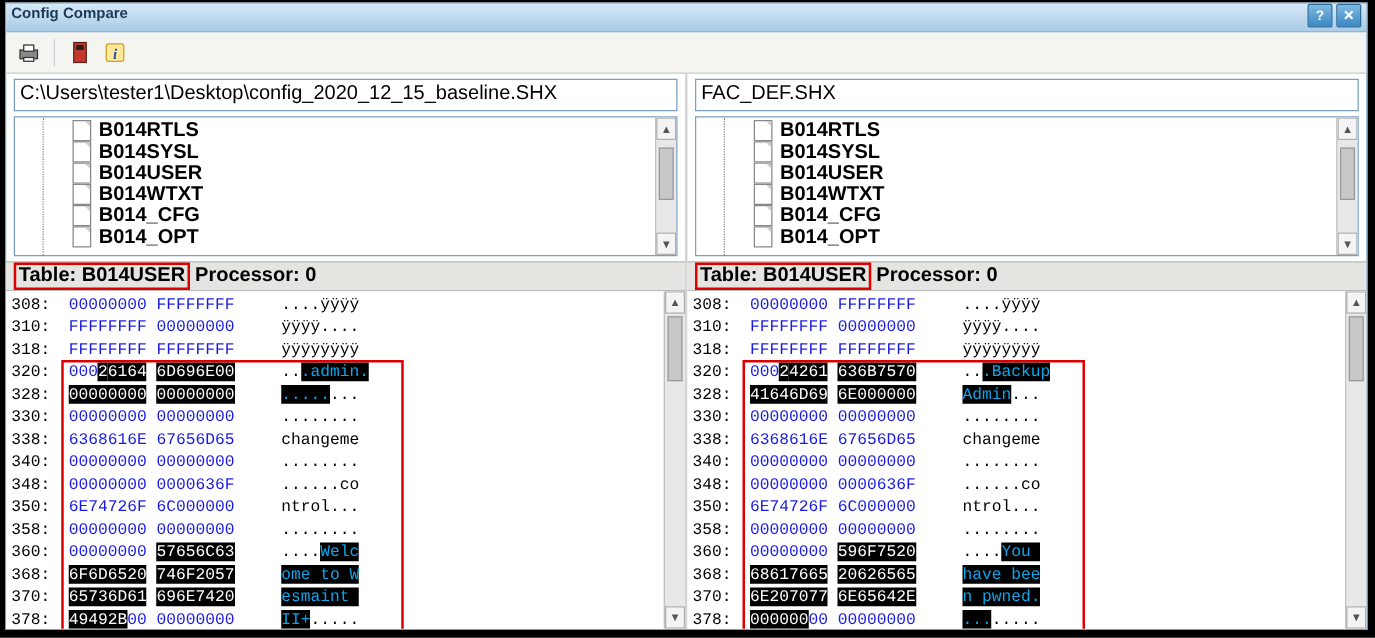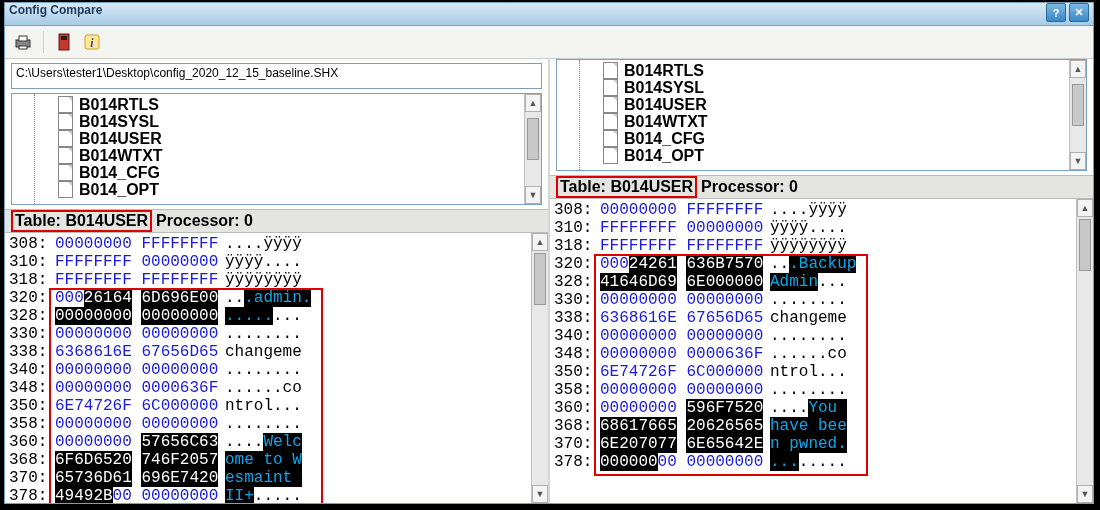--- a/index.html
+++ b/index.html
@@ -86,21 +86,21 @@
     flex-direction: column;
     border-right: 2px solid #d5d5d5;
     min-width: 0;
   }
   .pane:last-child { border-right: none; }
   .pathbar {
     margin: 4px 6px;
     height: 20px;
     border: 1px solid #7a9fbf;
     background: #fff;
-    font-size: 12px;
+    font-size: 16px;
     padding: 2px 4px;
     white-space: nowrap;
     overflow: hidden;
   }
   .tree-wrap {
     margin: 0 6px 4px 6px;
     height: 110px;
     border: 1px solid #7a9fbf;
     background: #fff;
     position: relative;
@@ -174,21 +174,21 @@
   }
   .hexview-wrap {
     flex:1;
     position:relative;
     overflow:hidden;
     background: #fff;
   }
   .hexview {
     position:absolute; left:0; top:0; right:16px; bottom:0;
     font-family: "Courier New", monospace;
-    font-size: 16px;
+    font-size: 13px;
     line-height: 18px;
     white-space: pre;
     padding: 2px 0 2px 4px;
   }
   .hexrow {
     height: 18px;
     display: flex;
     position: relative;
   }
   .addr { color:#000; width:46px; }
@@ -285,20 +285,21 @@
         <div class="scrollbar-v">
           <div class="arrow" style="position:absolute;top:0;left:0;right:0">▲</div>
           <div class="thumb" style="top:20px;height:50px"></div>
           <div class="arrow" style="position:absolute;bottom:0;left:0;right:0">▼</div>
         </div>
         <div class="diffbox" style="left:44px;top:55px;width:270px;height:218px;"></div>
       </div>
     </div>
 
     <div class="pane">
+      <div class="pathbar">FAC_DEF.SHX</div>
       <div class="tree-wrap">
         <div class="dotline"></div>
         <div class="tree" id="right-tree">
             <div class="tree-row">
               <span class="pageicon"></span>
               <span>B014RTLS</span>
             </div>
             <div class="tree-row">
               <span class="pageicon"></span>
               <span>B014SYSL</span>

